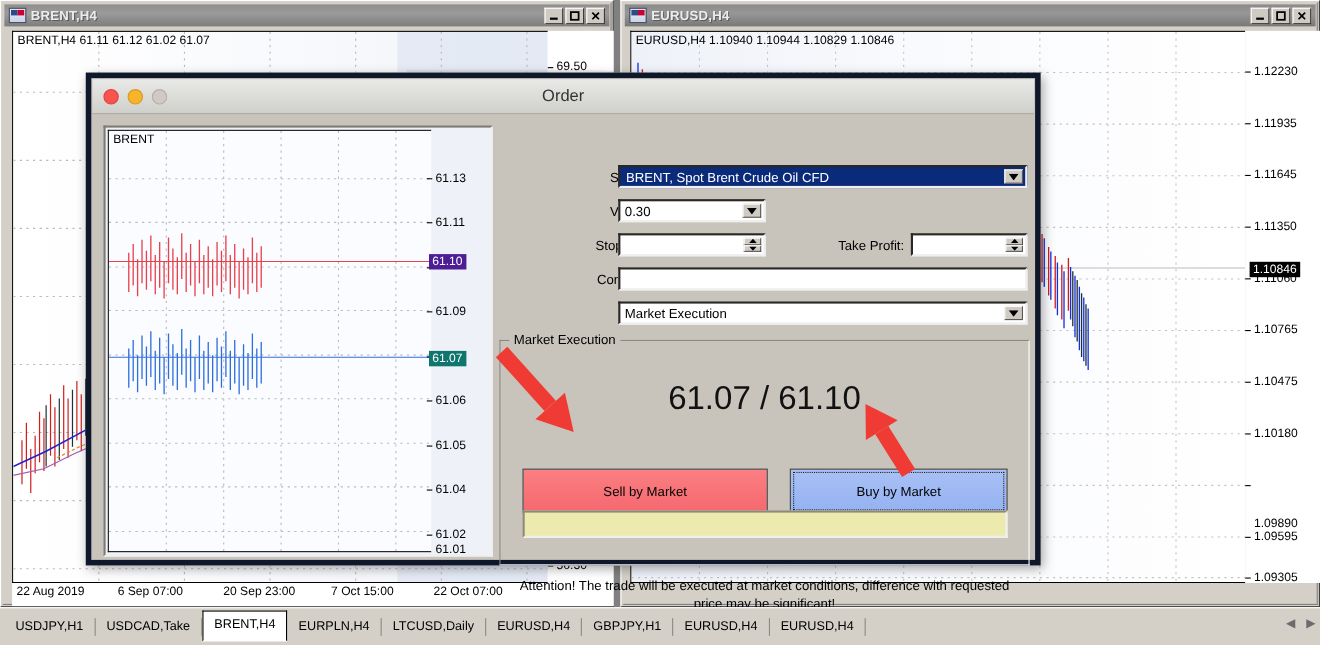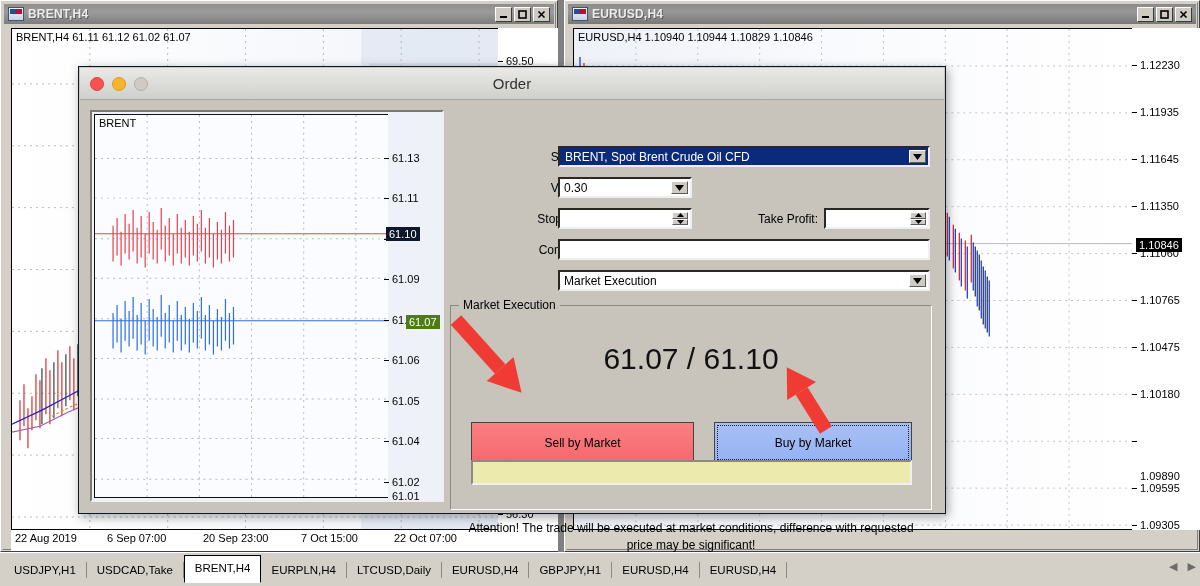--- a/index.html
+++ b/index.html
@@ -52,21 +52,21 @@
   .priceaxis .tick { position:absolute; left:0; width:5px; height:1px; background:#000; }
   .timeaxis { position:absolute; font-size:11px; color:#000; white-space:nowrap; background:#fff; }
   .timeaxis span { position:absolute; top:2px; }
 
   .badge { position:absolute; transform:translateY(-50%); font-size:11px; color:#fff;
            padding:1px 3px; white-space:nowrap; }
 
   
   #order-dialog {
     position:absolute; left:78px; top:66px; width:868px; height:448px;
-    background:#c8c4bc; border:1px solid #0f172a;
+    background:#c8c4bc; border:5px solid #0f172a;
     box-shadow: 2px 3px 10px rgba(0,0,0,.35);
   }
   #order-dialog .dlg-title {
     position:absolute; left:1px; top:1px; right:1px; height:32px;
     background: linear-gradient(to bottom, #e9e9e7 0%, #dcdcd9 50%, #cfcfcb 100%);
     border-bottom:1px solid #a9a49b;
     display:flex; align-items:center;
   }
   .lights { display:flex; gap:8px; margin-left:10px; }
   .light { width:14px; height:14px; border-radius:50%; }
@@ -454,22 +454,22 @@
             <div class="pt" style="position:absolute;left:8px;top:246px;transform:translateY(-50%);">61.06</div>
             <div class="tick" style="position:absolute;left:0;top:246px;width:5px;height:1px;background:#000;"></div>
             <div class="pt" style="position:absolute;left:8px;top:287px;transform:translateY(-50%);">61.05</div>
             <div class="tick" style="position:absolute;left:0;top:287px;width:5px;height:1px;background:#000;"></div>
             <div class="pt" style="position:absolute;left:8px;top:327px;transform:translateY(-50%);">61.04</div>
             <div class="tick" style="position:absolute;left:0;top:327px;width:5px;height:1px;background:#000;"></div>
             <div class="pt" style="position:absolute;left:8px;top:368px;transform:translateY(-50%);">61.02</div>
             <div class="tick" style="position:absolute;left:0;top:368px;width:5px;height:1px;background:#000;"></div>
             <div class="pt" style="position:absolute;left:8px;top:382px;transform:translateY(-50%);">61.01</div>
 
-            <div class="badge" style="left:2px; top:120px; background:#0f172a;">61.10</div>
-            <div class="badge" style="left:2px; top:208px; background:#4d7c0f;margin-left:20px;">61.07</div>
+            <div class="badge" style="left:2px; top:120px; background:#4c1d95;">61.10</div>
+            <div class="badge" style="left:2px; top:208px; background:#0f766e;">61.07</div>
           </div>
         </div>
 
         <div class="lbl" style="left:404px; top:50px; width:110px;">Symbol:</div>
         <div class="field sym-field" style="left:478px; top:46px; width:372px; height:21px;">
           <span class="v">BRENT, Spot Brent Crude Oil CFD</span>
           <span class="combo-arrow">
             <svg width="9" height="6" viewBox="0 0 9 6">
                 <path d="M0,0 L9,0 L4.5,6 Z" fill="#000"></path>
               </svg>

